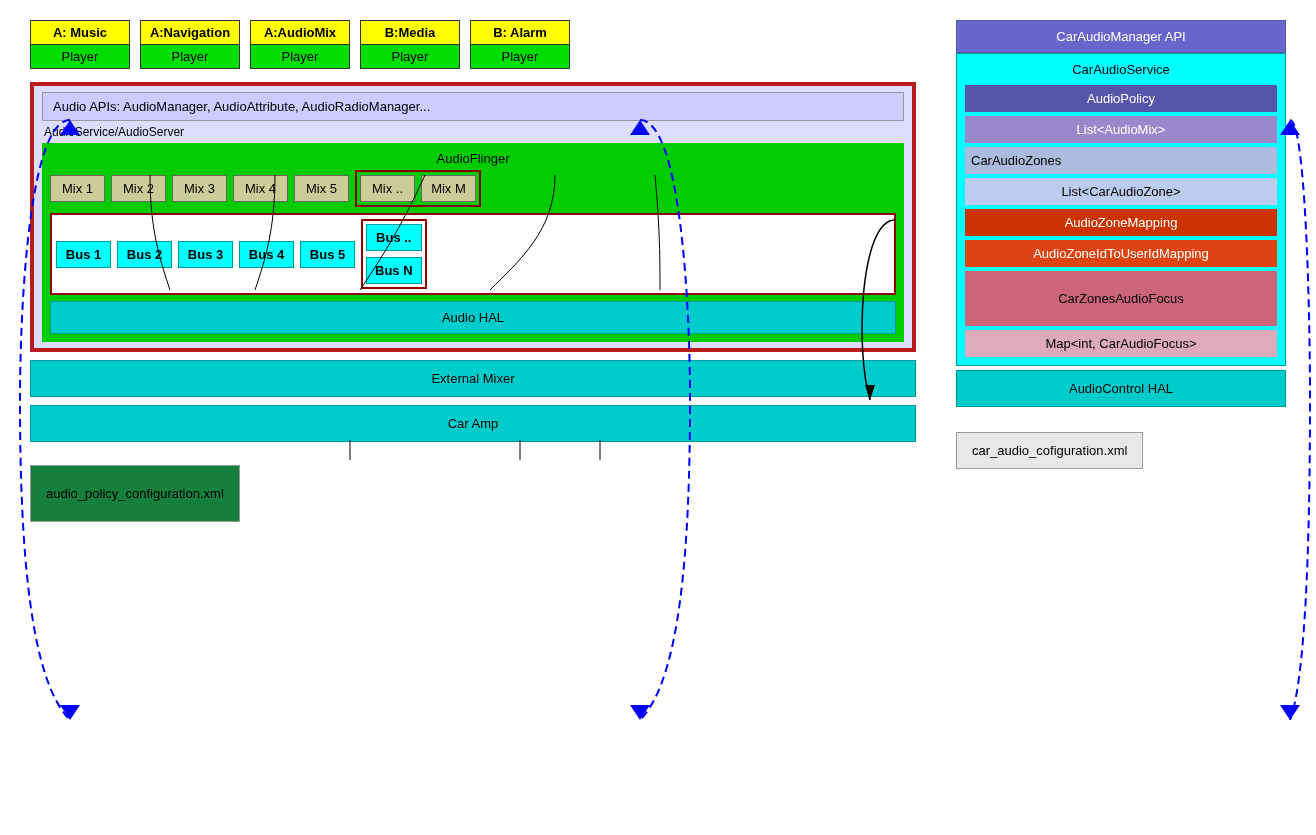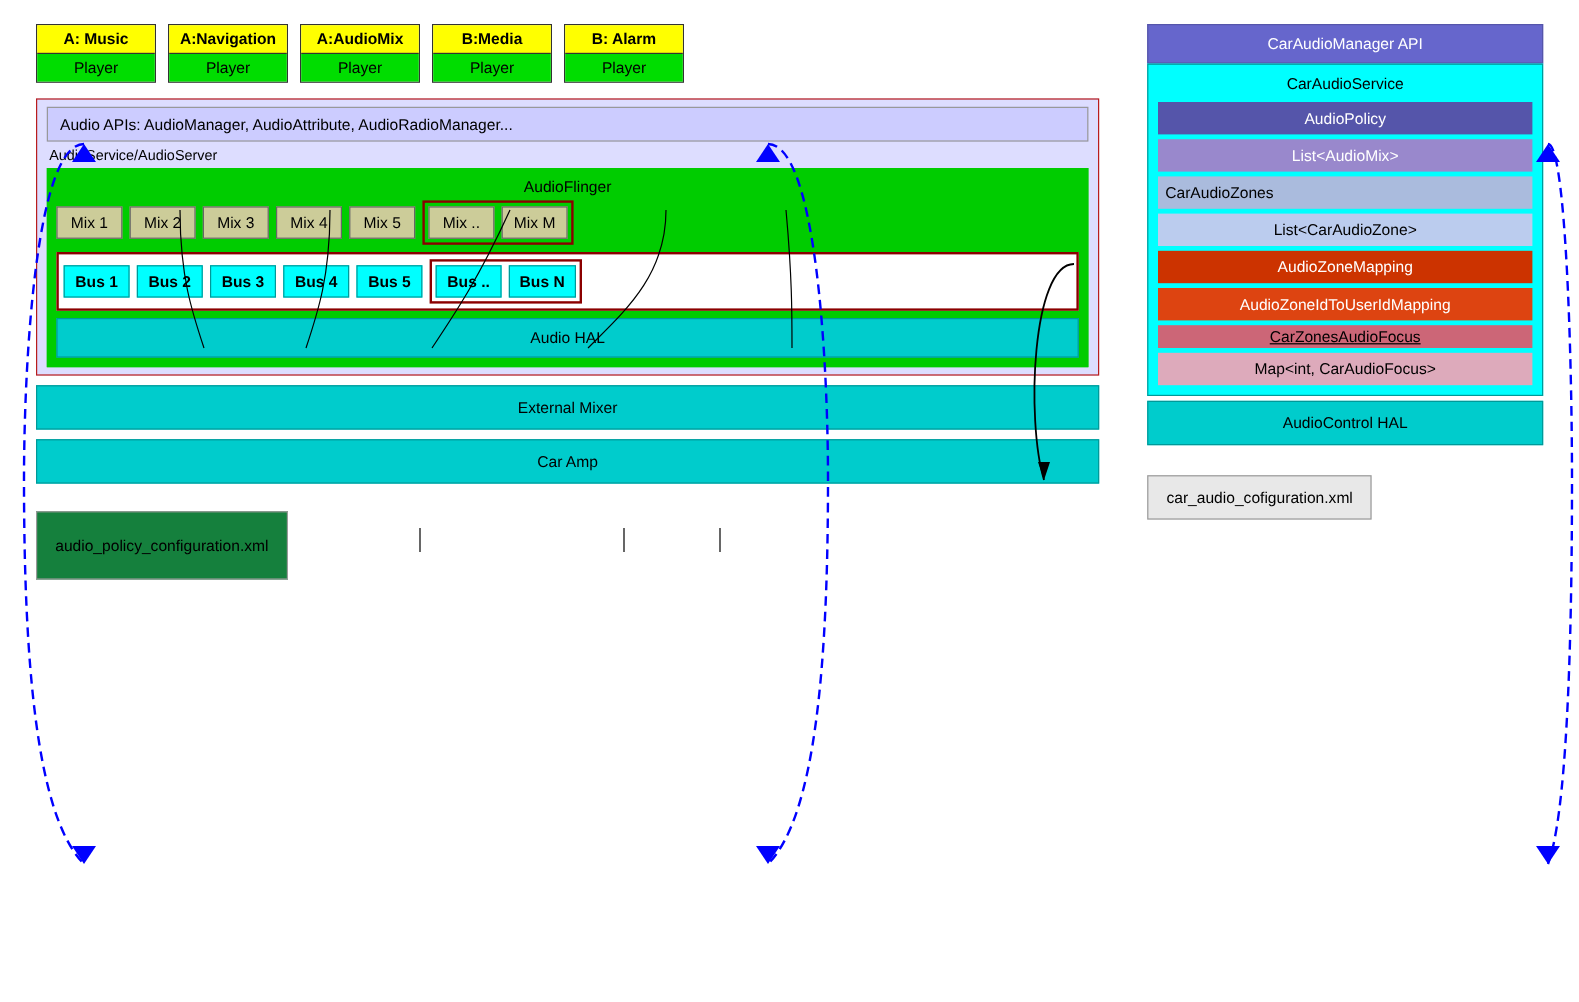--- a/index.html
+++ b/index.html
@@ -179,22 +179,21 @@
     }
     .layer-audiozone-id-mapping {
       background: #dd4411;
       color: white;
       text-align: center;
       padding: 6px;
     }
     .layer-carzones-audiofocus {
       background: #cc6677;
       text-align: center;
-      padding: 2px;
-      text-decoration: underline;
+      padding: 20px;
     }
     .layer-map-caraudiofocus {
       background: #ddaabb;
       text-align: center;
       padding: 6px;
     }
     .audio-control-hal {
       background: #00cccc;
       border: 1px solid #009999;
       padding: 10px;
@@ -212,21 +211,21 @@
     .arrows-overlay {
       position: absolute;
       top: 0;
       left: 0;
       width: 100%;
       height: 100%;
       pointer-events: none;
     }
     .audioservice-wrapper {
       background: #ddddff;
-      border: 1px solid #b91c1c;
+      border: 4px solid #b91c1c;
       padding: 6px 8px;
     }
   </style>
 </head>
 <body>
 
 <div class="diagram-container">
 
   <div class="left-panel">
 
@@ -272,21 +271,21 @@
           </div>
         </div>
 
         <div style="border: 2px solid darkred; padding: 4px; background: white;">
           <div style="display:flex; gap:6px; align-items:center;">
             <div class="bus-box">Bus 1</div>
             <div class="bus-box">Bus 2</div>
             <div class="bus-box">Bus 3</div>
             <div class="bus-box">Bus 4</div>
             <div class="bus-box">Bus 5</div>
-            <div style="border: 2px solid darkred; padding:3px; display:flex; gap:6px;">
+            <div style="border: 2px solid darkred; padding:3px; display:flex; gap:6px;flex-direction:column;">
               <div class="bus-box">Bus ..</div>
               <div class="bus-box">Bus N</div>
             </div>
           </div>
         </div>
 
         <div class="audio-hal" style="margin-top:6px;">Audio HAL</div>
       </div>
     </div>
 

